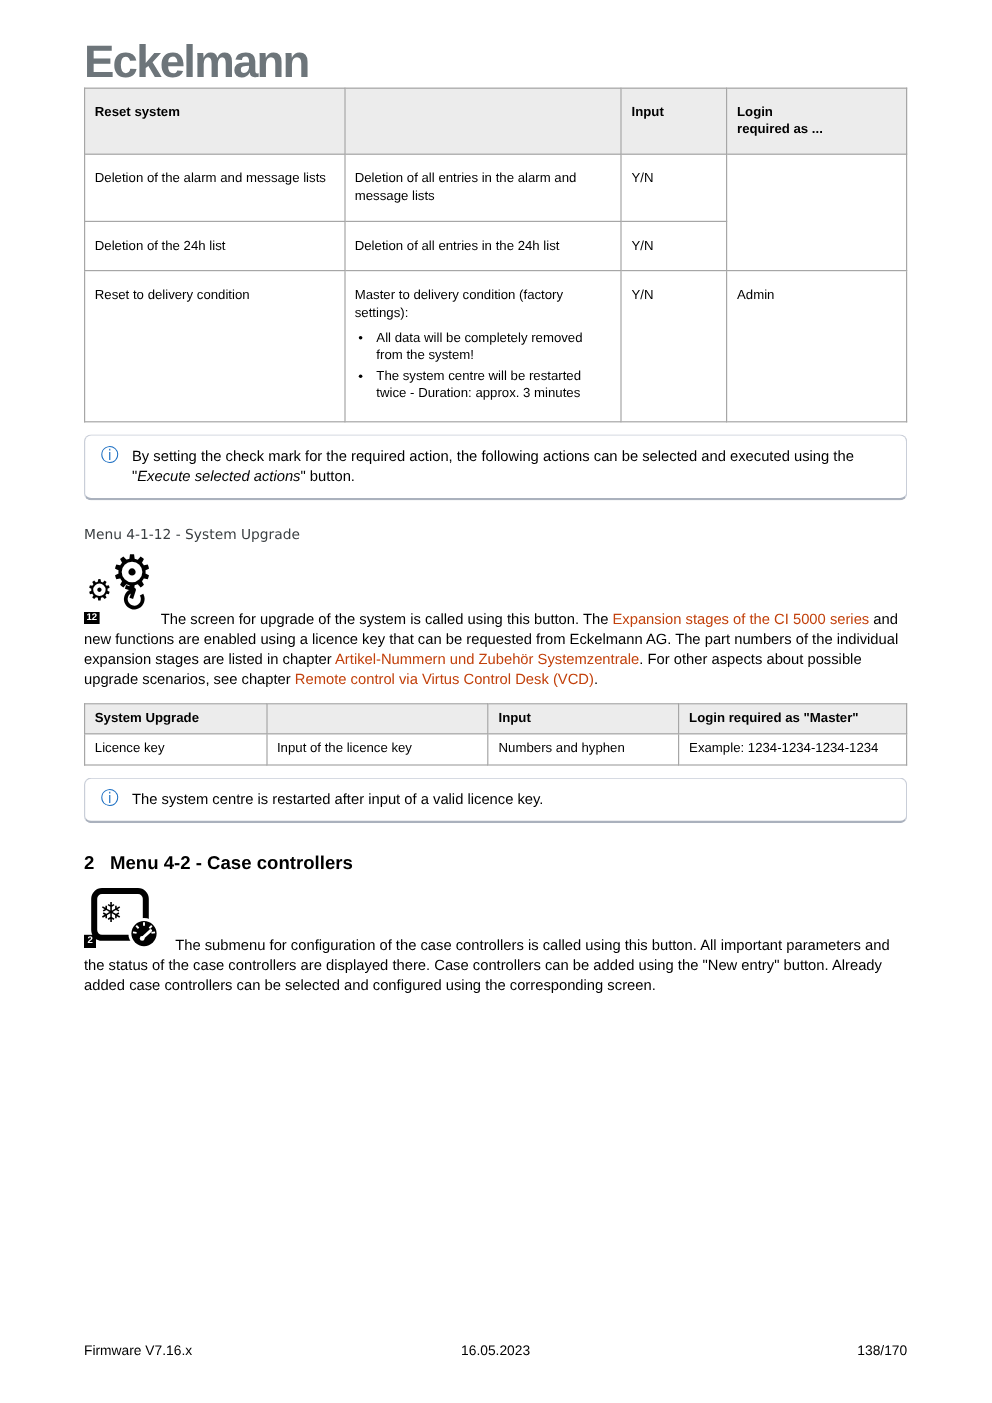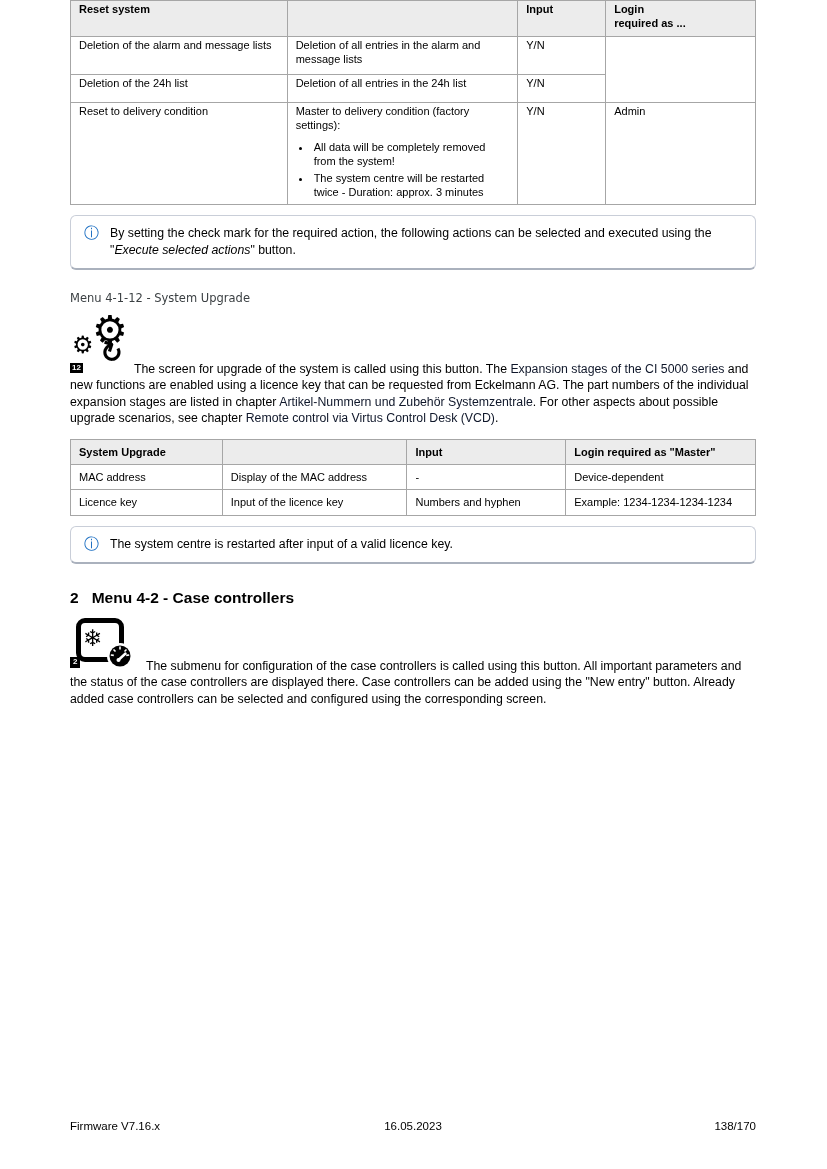--- a/index.html
+++ b/index.html
@@ -14,21 +14,21 @@
   
   .logo {
     margin-top:33px; font-size:38px; font-weight:bold; color:#6d757a;
     letter-spacing:-1.5px; line-height:1.05;
   }
 
   
   table { border-collapse:collapse; width:686px; font-size:11px; line-height:1.3; }
   table.doc-table { margin-top:0; border-bottom:1.5px solid #8f8f8f; }
   .doc-table th, .doc-table td {
-    border:1px solid #a6a6a6; padding:1px 8px; text-align:left; vertical-align:top;
+    border:1px solid #a6a6a6; padding:13px 8px; text-align:left; vertical-align:top;
     font-weight:normal;
   }
   .doc-table thead th { background:#ececec; font-weight:bold; }
   .prewrap { white-space:pre-line; }
   .bold-cell { font-weight:bold; }
   .reset-table { margin-top:37px; }
   .reset-table thead th { height:36px; }
   .cell-bullets { margin:7px 0 2px 0; padding-left:16px; }
   .cell-bullets li { margin-bottom:3px; padding-left:2px; }
 
@@ -43,21 +43,21 @@
   .infobox .em { font-style:italic; }
 
   
   .caption {
     margin-top:21px; font-family:"DejaVu Sans", sans-serif; font-size:11.5px; color:#3a3f42;
   }
 
   
   .icon-para { position:relative; }
   .icon-para p { margin:0; font-size:12.3px; line-height:16.5px; }
-  .para-link { color:#0f172a; cursor:pointer; }
+  .para-link { color:#c2410c; cursor:pointer; }
 
   .upgrade-block { margin-top:12px; min-height:122px; }
   .upgrade-block p { padding-top:44px; text-indent:64px; }
   .case-block { margin-top:9px; min-height:112px; }
   .case-block p { padding-top:42px; text-indent:76px; }
 
   
   .upgrade-icon { position:absolute; left:0; top:-2px; width:66px; height:62px; }
   .gear-big   { position:absolute; left:22px; top:-8px; font-size:40px; color:#000; }
   .gear-small { position:absolute; left:2px;  top:16px; font-size:24px; color:#000; }
@@ -96,20 +96,21 @@
     display:flex; justify-content:space-between; font-size:11.5px;
   }
   .footer .f-center { position:absolute; left:0; right:0; text-align:center; }
   .footer .f-right { margin-left:auto; }
 </style>
 </head>
 <body>
 
 <div class="content">
 
+  <div class="logo">Eckelmann</div>
 
   <table class="doc-table reset-table">
     <colgroup>
         <col style="width:217px">
         <col style="width:231px">
         <col style="width:88px">
         <col style="width:150px">
       </colgroup>
     <thead>
       <tr>
@@ -174,26 +175,20 @@
       </colgroup>
     <thead>
       <tr>
         <th>System Upgrade</th>
         <th></th>
         <th>Input</th>
         <th>Login required as "Master"</th>
       </tr>
     </thead>
     <tbody>
-      <tr>
-        <td>MAC address</td>
-        <td>Display of the MAC address</td>
-        <td>-</td>
-        <td>Device-dependent</td>
-      </tr>
       <tr>
         <td>Licence key</td>
         <td>Input of the licence key</td>
         <td>Numbers and hyphen</td>
         <td>Example: 1234-1234-1234-1234</td>
       </tr>
     </tbody>
   </table>
 
   <div class="infobox">

